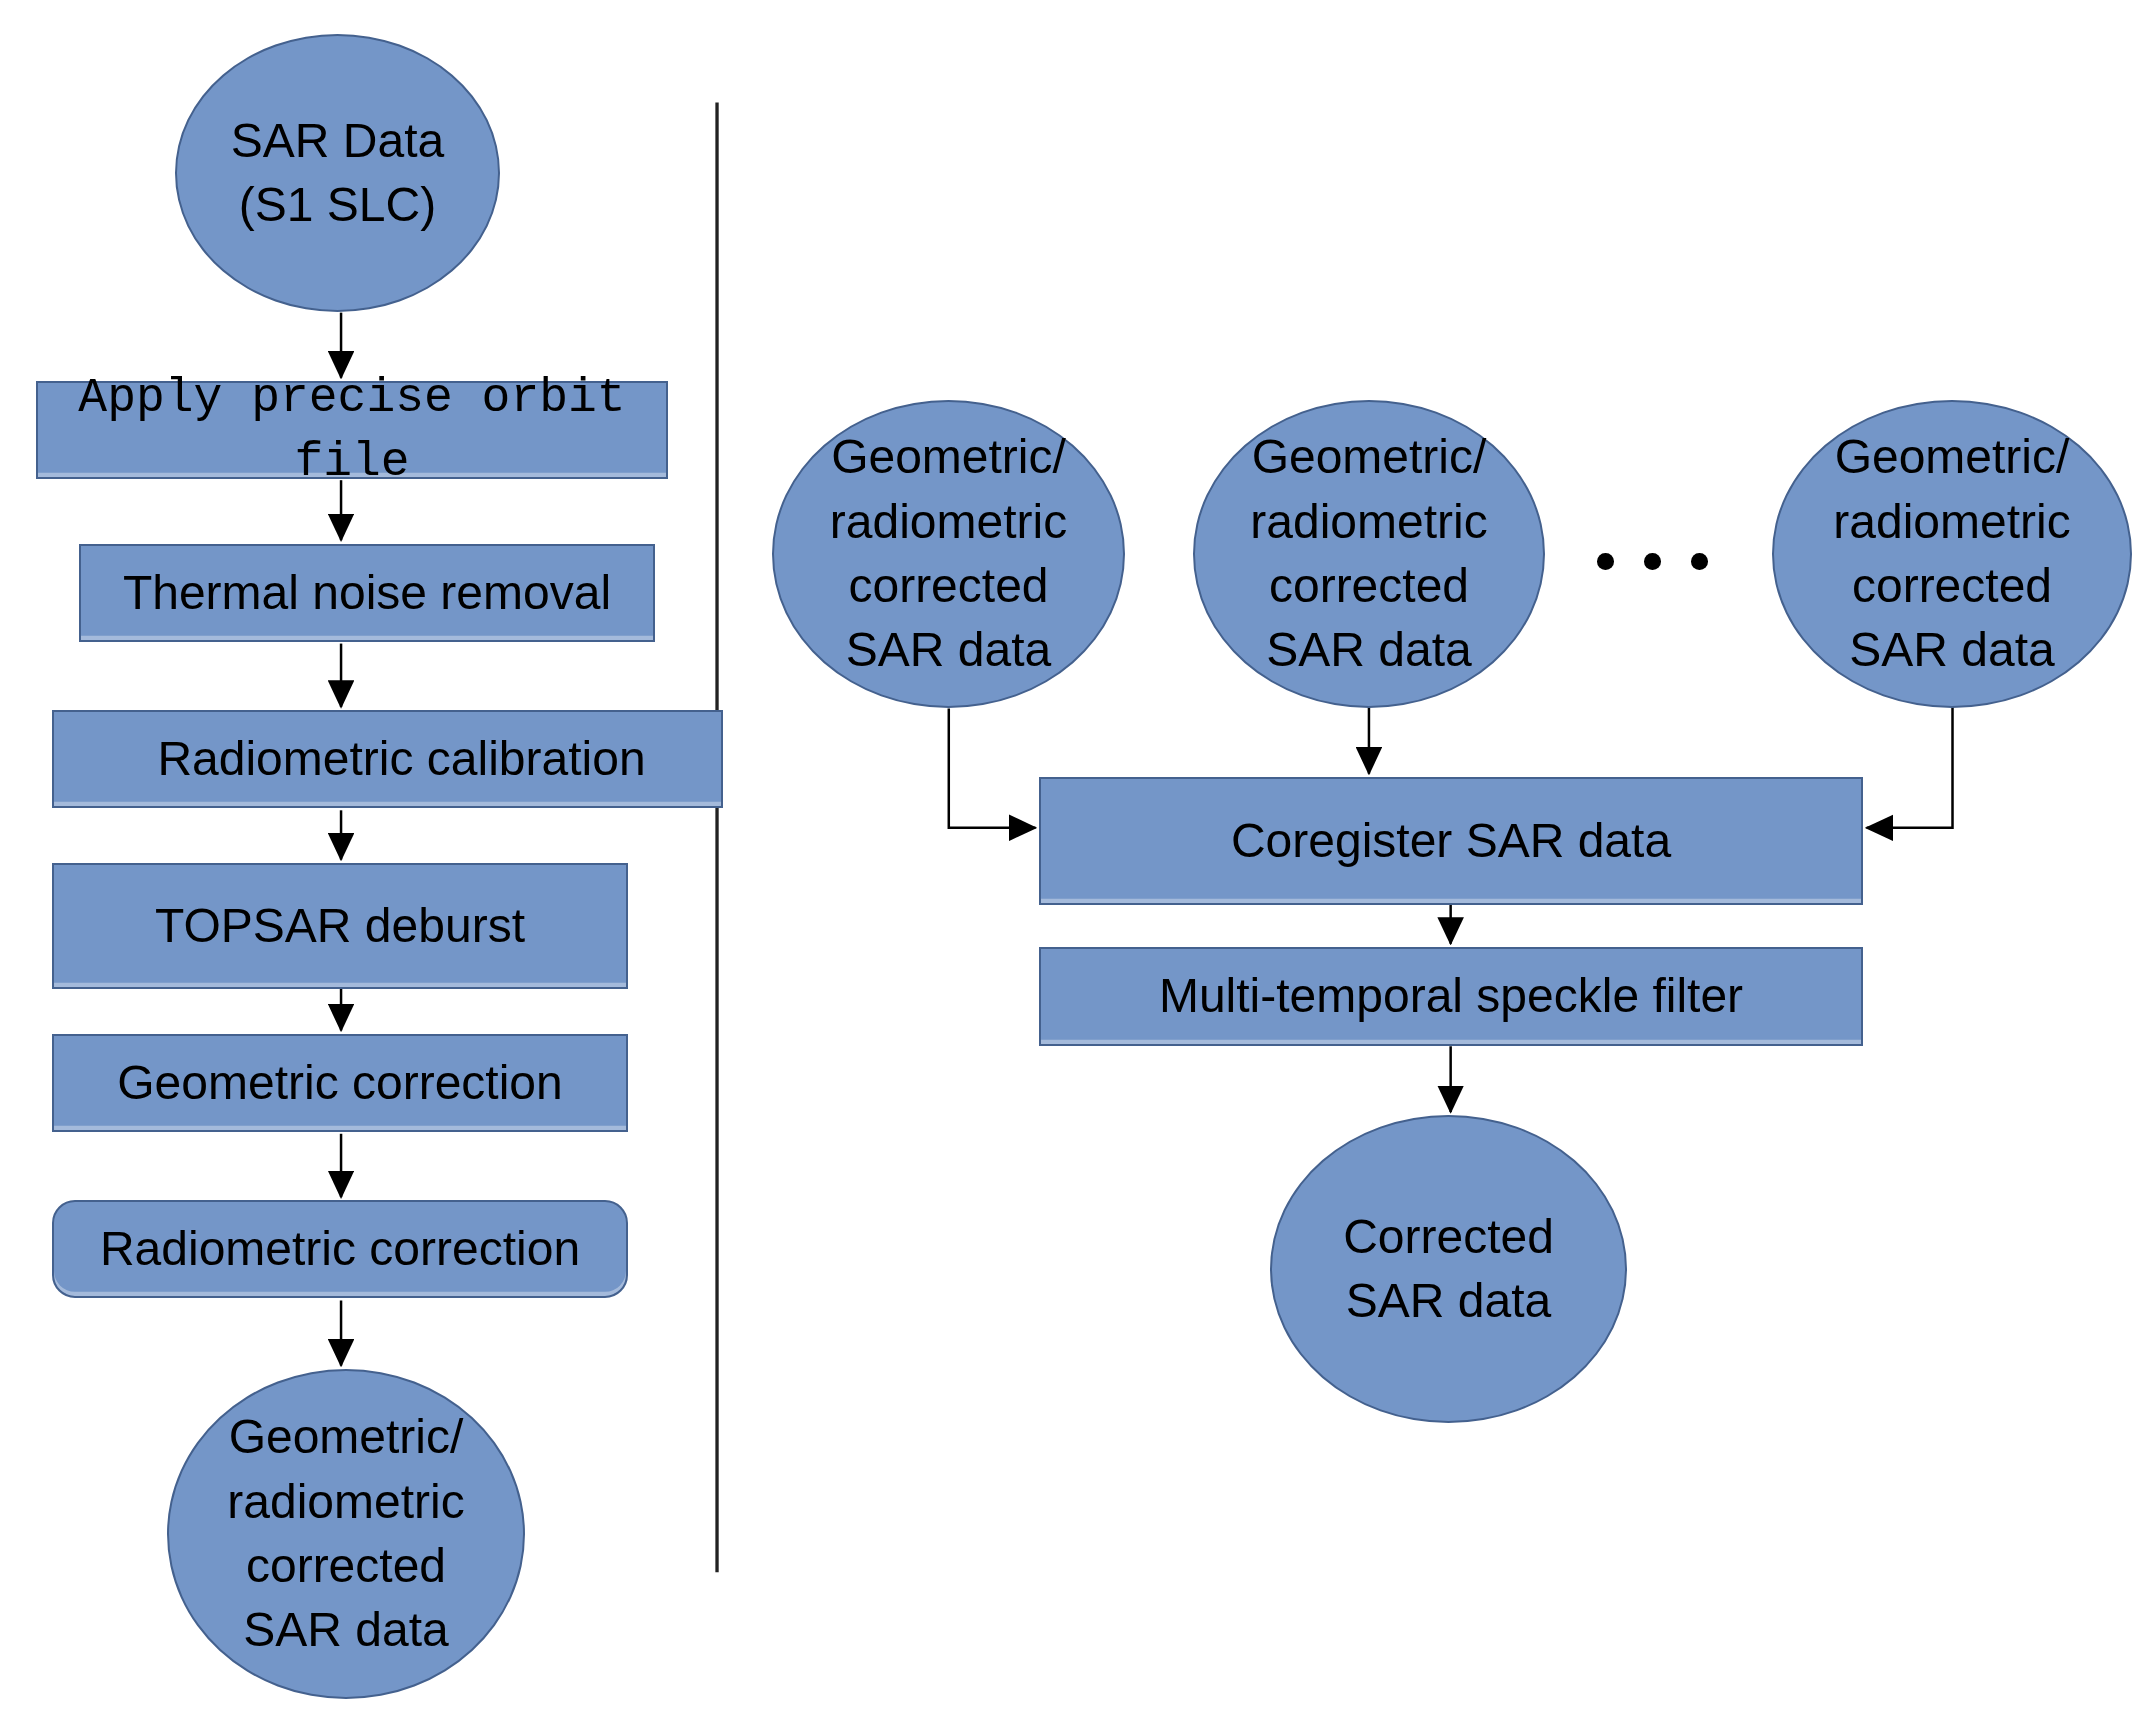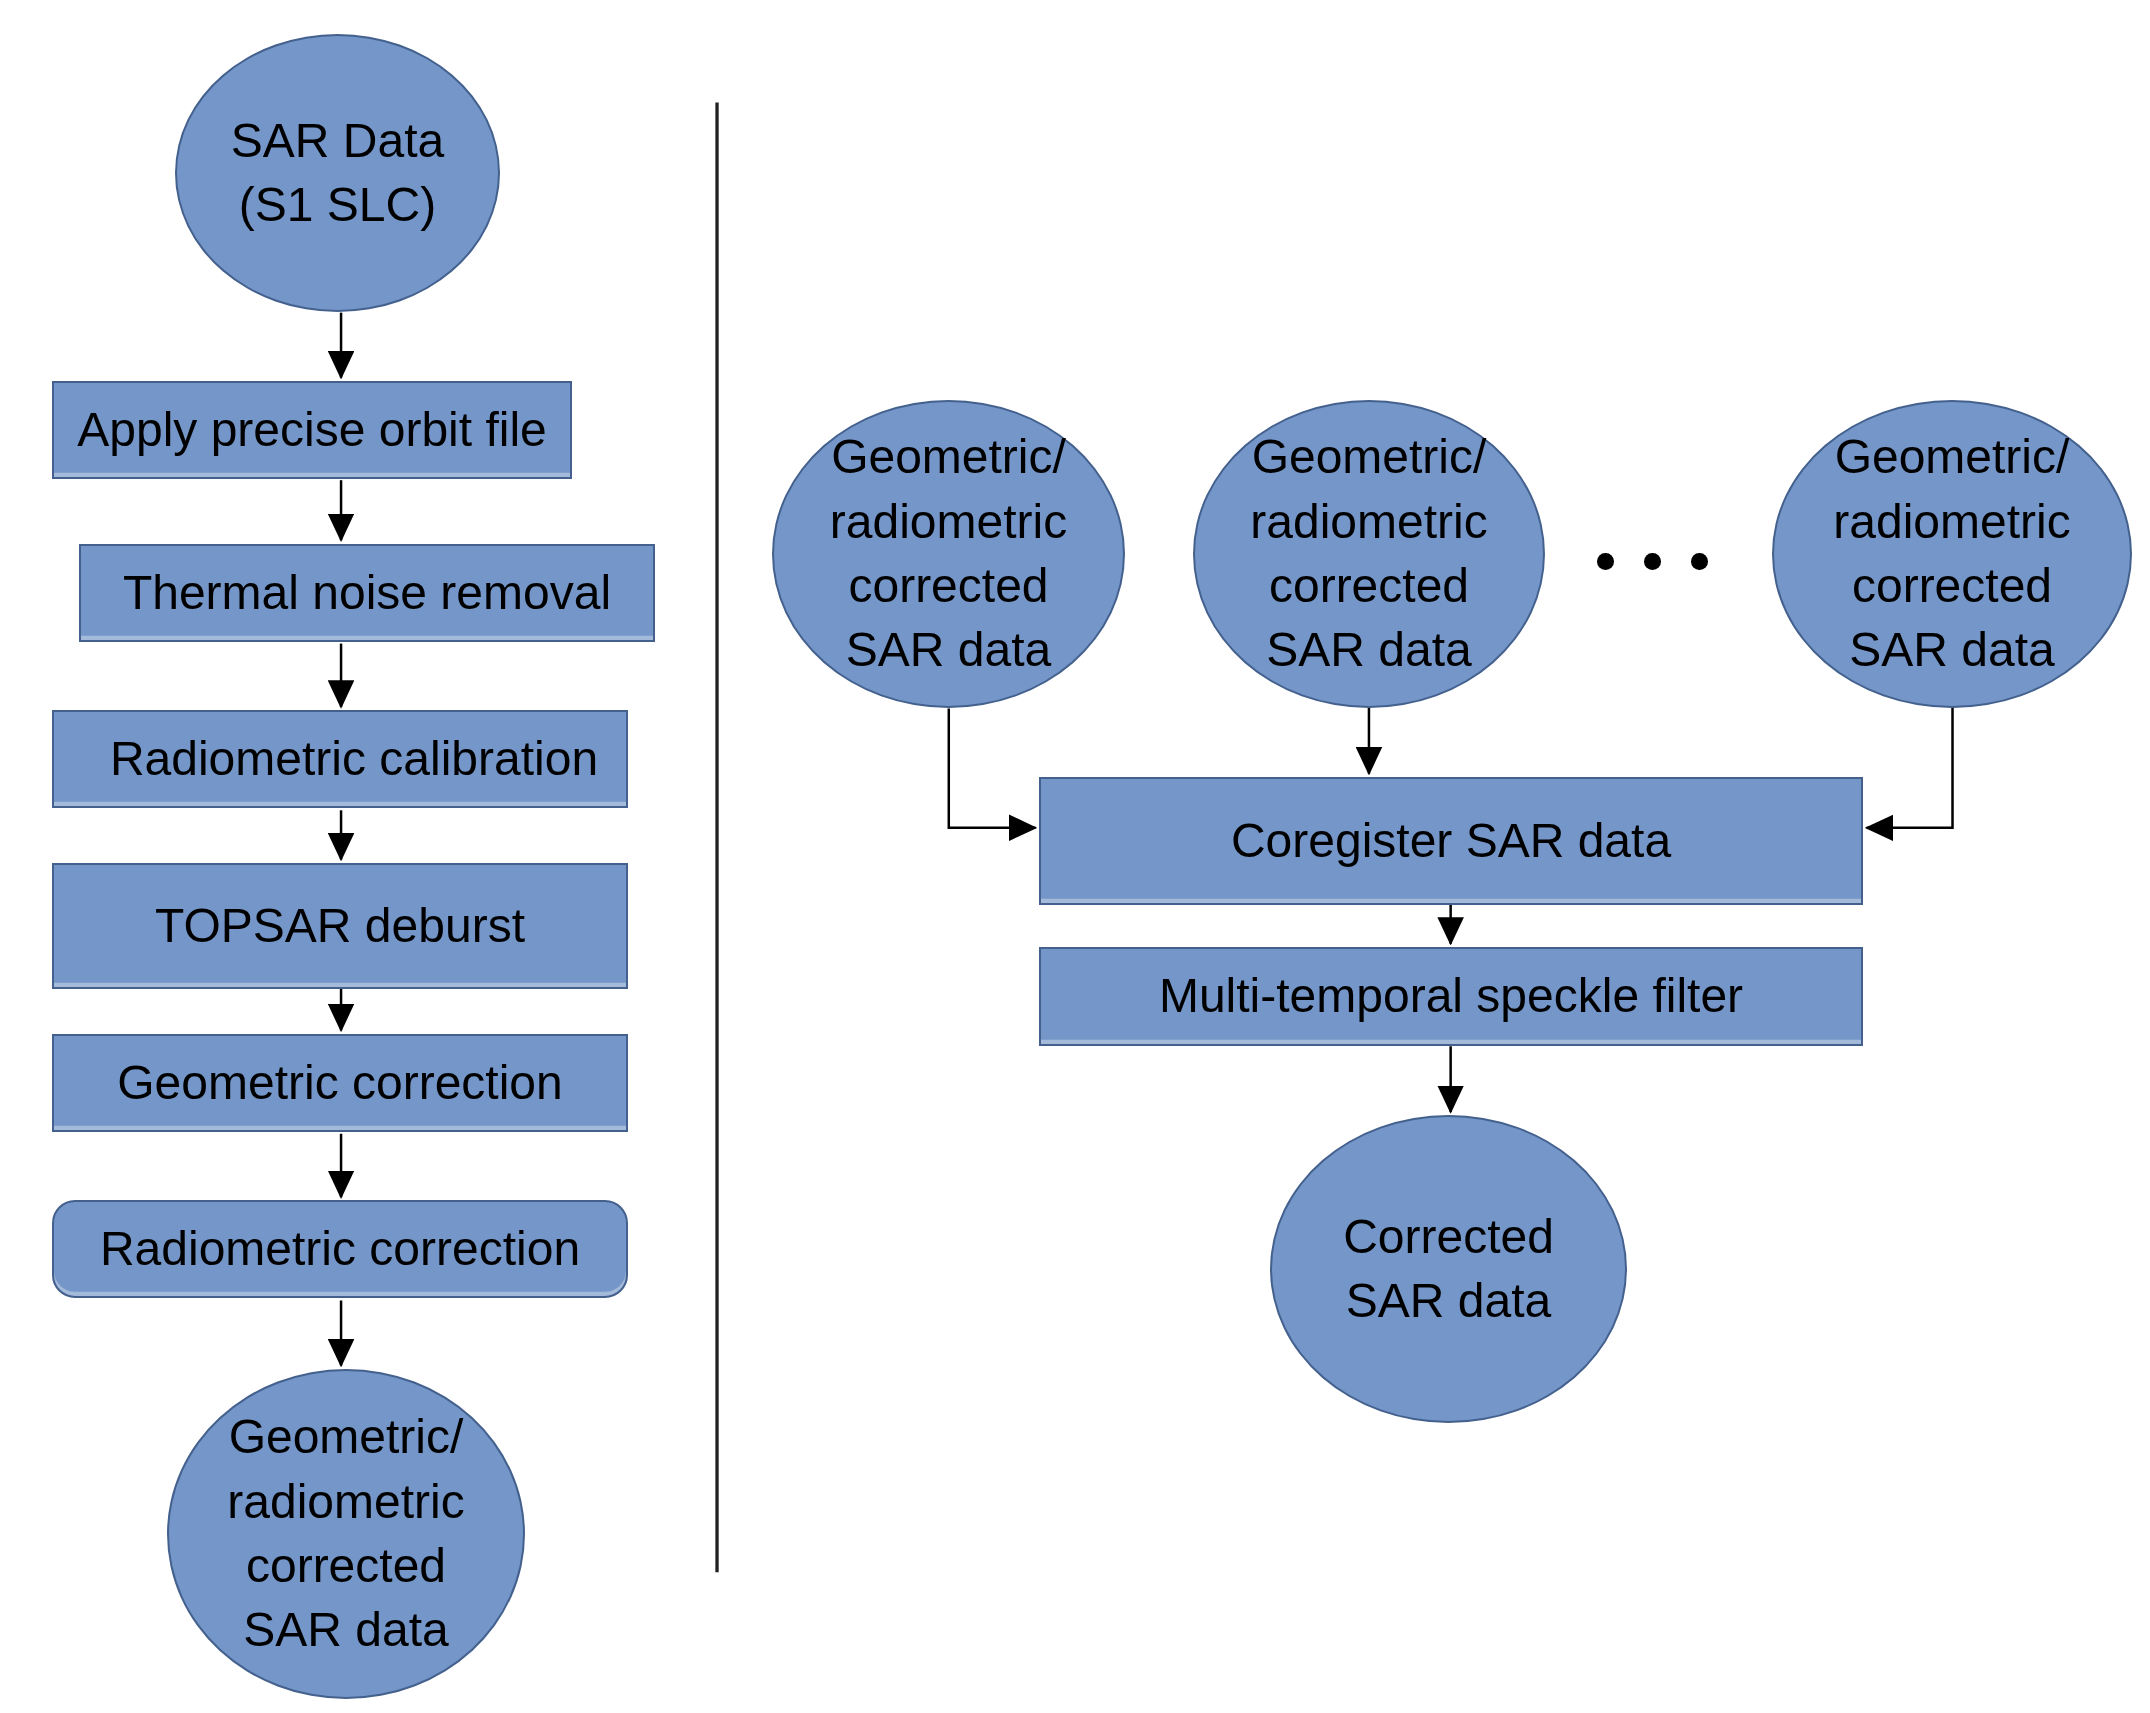--- a/index.html
+++ b/index.html
@@ -73,29 +73,29 @@
     <path d="M2342,846 L2342,993 L2239,993" fill="none" stroke="var(--line)" stroke-width="3" marker-end="url(#arrowhead)"></path>
     <line x1="1740" y1="1054" x2="1740" y2="1132" stroke="var(--line)" stroke-width="3" marker-end="url(#arrowhead)"></line>
     <line x1="1740" y1="1255" x2="1740" y2="1334" stroke="var(--line)" stroke-width="3" marker-end="url(#arrowhead)"></line>
   </svg>
 
   <div class="node ellipse" style="left:175px;top:34px;width:325px;height:278px;">
     <span>SAR Data
 (S1 SLC)</span>
   </div>
 
-  <div class="node rect" style="left:52px;top:381px;width:520px;height:98px;">
+  <div class="node rect" style="left:36px;top:381px;width:632px;height:98px;font-family:Liberation Mono, monospace;">
     <span>Apply precise orbit file</span>
   </div>
 
   <div class="node rect" style="left:52px;top:544px;width:576px;height:98px;margin-left:27px;">
     <span>Thermal noise removal</span>
   </div>
 
-  <div class="node rect" style="left:52px;top:710px;width:576px;height:98px;padding-left:28px;">
+  <div class="node rect" style="left:52px;top:710px;width:671px;height:98px;padding-left:28px;">
     <span>Radiometric calibration</span>
   </div>
 
   <div class="node rect" style="left:52px;top:863px;width:576px;height:126px;">
     <span>TOPSAR deburst</span>
   </div>
 
   <div class="node rect" style="left:52px;top:1034px;width:576px;height:98px;">
     <span>Geometric correction</span>
   </div>

